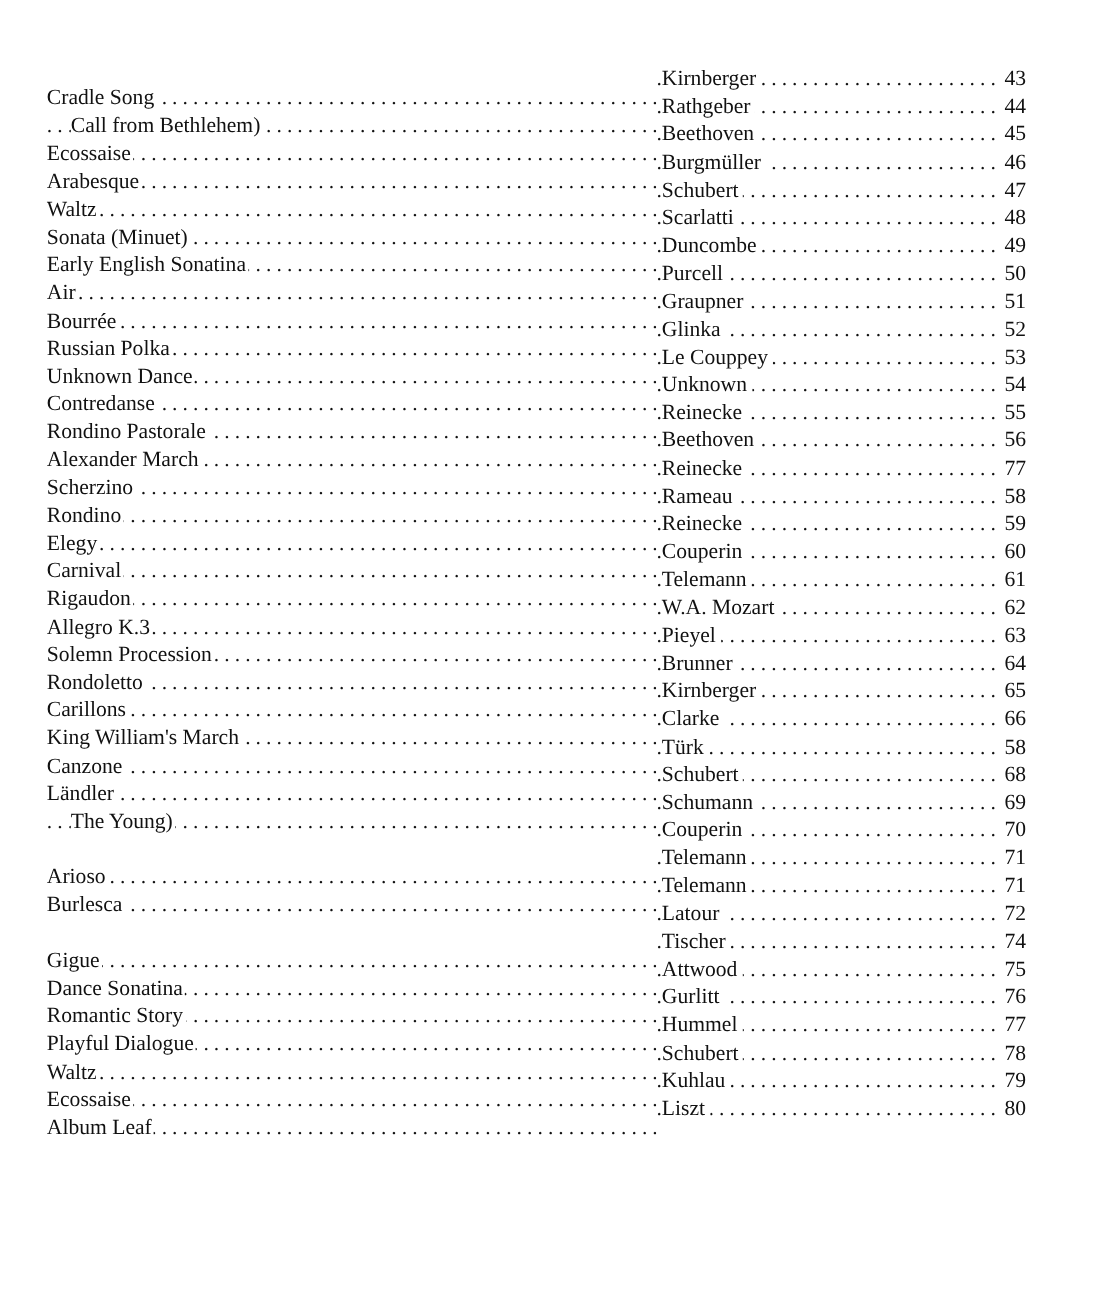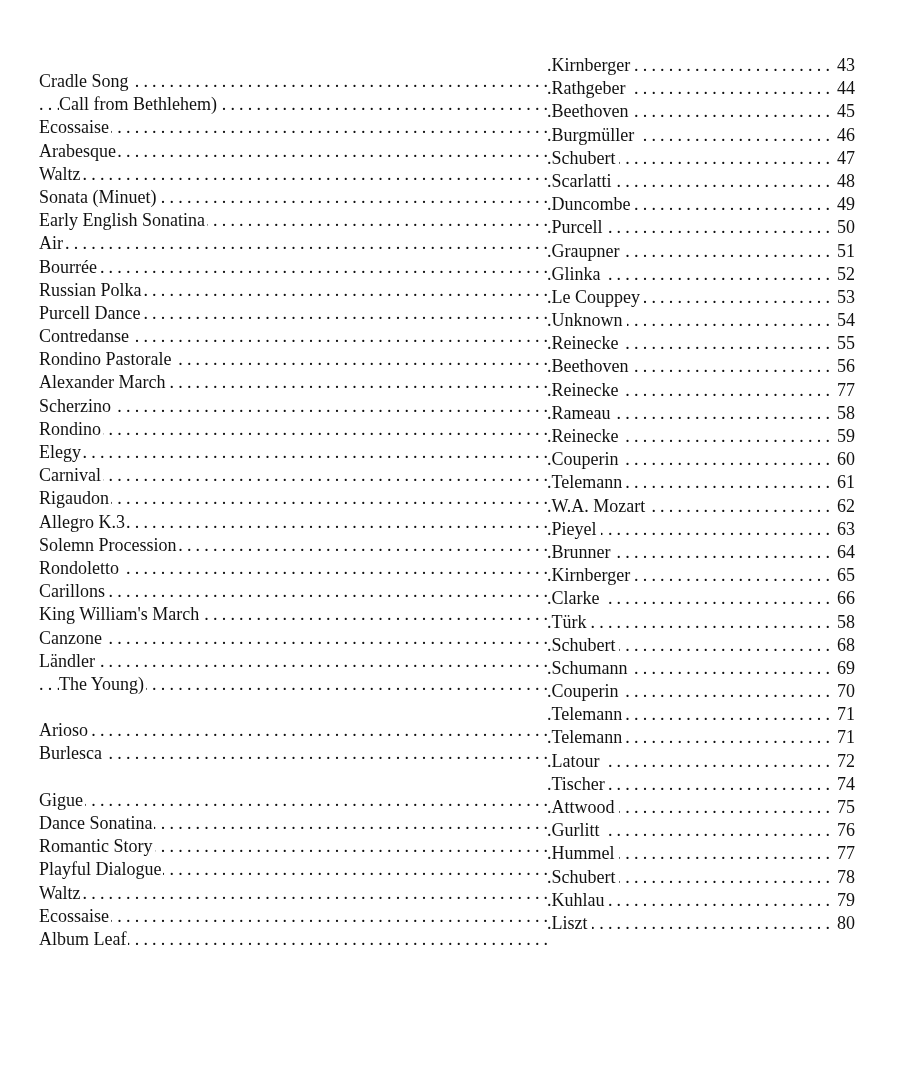--- a/index.html
+++ b/index.html
@@ -133,21 +133,21 @@
       <div class="title"><span class="t">Bourrée</span><span class="dots">........................................................................................................................</span></div>
       <div class="composer"><span class="lead">.</span><span class="c">Graupner</span><span class="dots">........................................................................................................................</span></div>
       <div class="page">51</div>
     </div>
     <div class="line">
       <div class="title"><span class="t">Russian Polka</span><span class="dots">........................................................................................................................</span></div>
       <div class="composer"><span class="lead">.</span><span class="c">Glinka</span><span class="dots">........................................................................................................................</span></div>
       <div class="page">52</div>
     </div>
     <div class="line">
-      <div class="title"><span class="t">Purcell Dance</span><span class="dots">........................................................................................................................</span></div>
+      <div class="title"><span class="t">Unknown Dance</span><span class="dots">........................................................................................................................</span></div>
       <div class="composer"><span class="lead">.</span><span class="c">Le Couppey</span><span class="dots">........................................................................................................................</span></div>
       <div class="page">53</div>
     </div>
     <div class="line">
       <div class="title"><span class="t">Contredanse</span><span class="dots">........................................................................................................................</span></div>
       <div class="composer"><span class="lead">.</span><span class="c">Unknown</span><span class="dots">........................................................................................................................</span></div>
       <div class="page">54</div>
     </div>
     <div class="line">
       <div class="title"><span class="t">Rondino Pastorale</span><span class="dots">........................................................................................................................</span></div>

